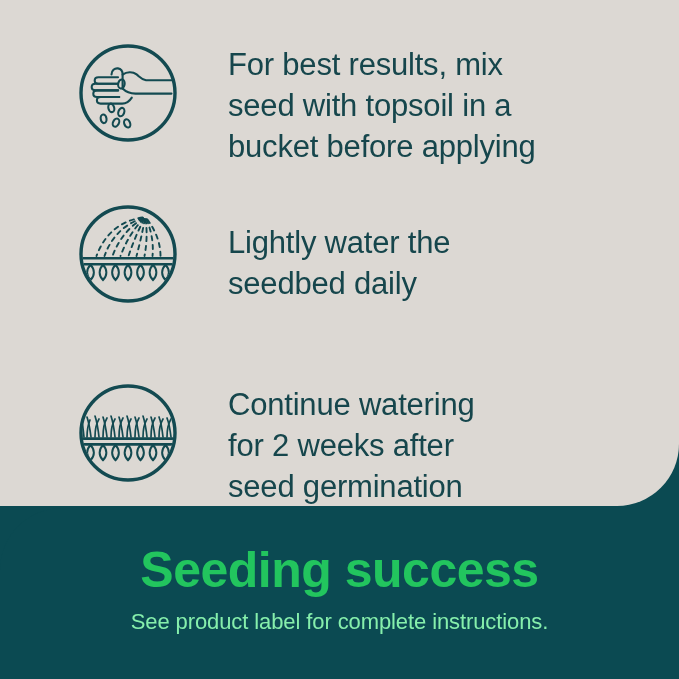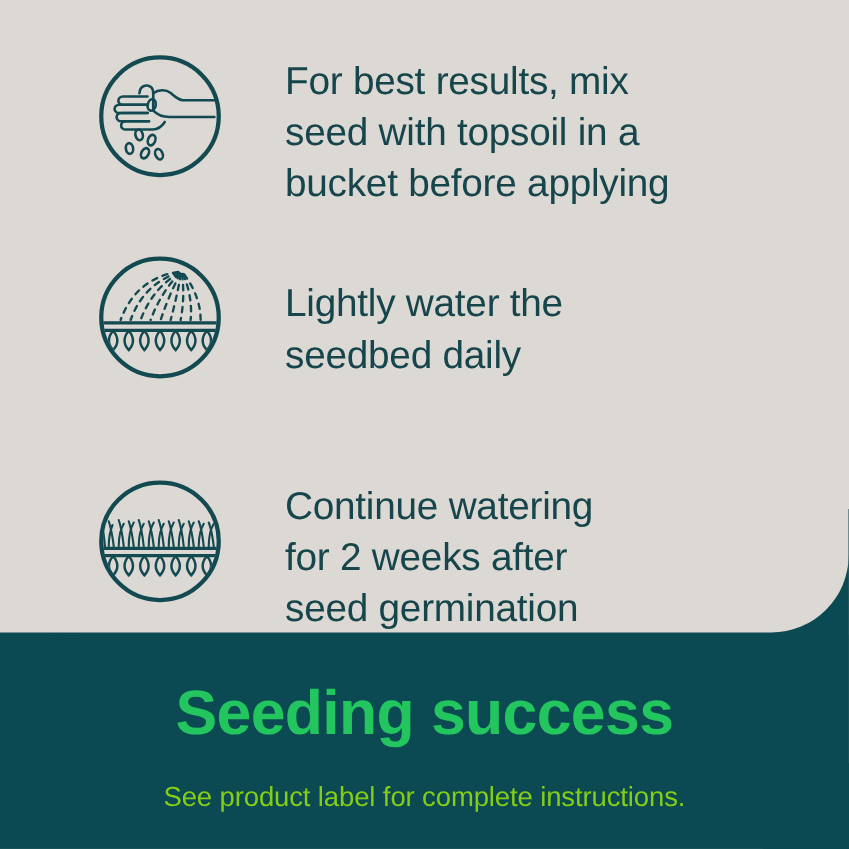--- a/index.html
+++ b/index.html
@@ -88,23 +88,23 @@
   .banner-title {
     margin: 0;
     padding-top: 36px;
     color: #22c55e;
     font-size: 50px;
     line-height: 1.05;
     font-weight: 700;
     letter-spacing: -0.5px;
   }
   .banner-subtitle {
-    margin: 16px;
+    margin: 0;
     padding-top: 12px;
-    color: #84cc16;
+    color: #86efac;
     font-size: 22px;
     line-height: 1.2;
     font-weight: 400;
     letter-spacing: -0.1px;
   }
 </style>
 </head>
 <body>
 
 <div id="poster">

